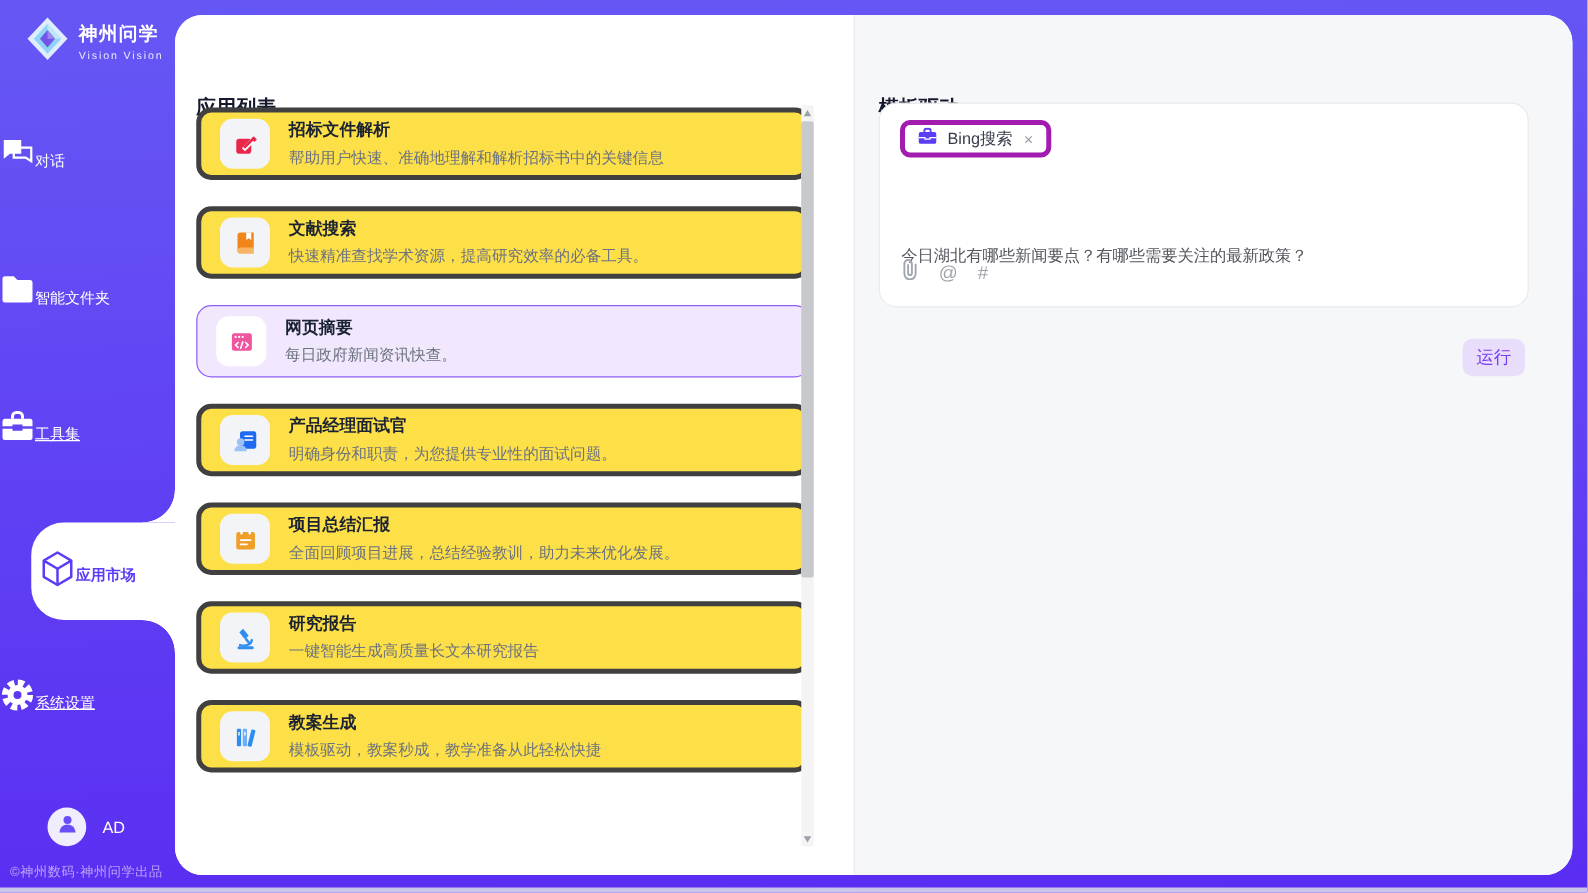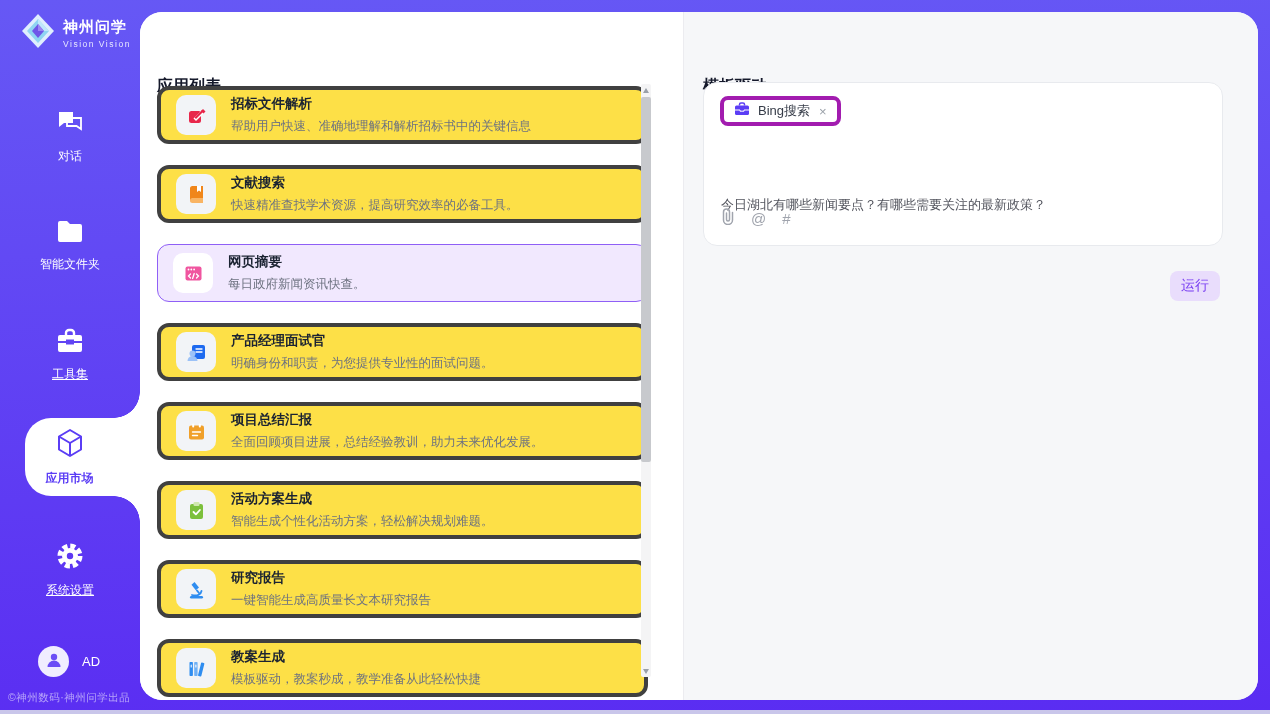--- a/index.html
+++ b/index.html
@@ -9,27 +9,27 @@
     background:linear-gradient(178deg,#6658f5 0%,#5a2cf2 100%);
     position:relative;
   }
   .bottom-strip { position:absolute; left:0; right:0; bottom:0; height:4px; background:#c9c6ea; }
 
   
   .sidebar { position:absolute; left:0; top:0; width:140px; height:714px; }
   .logo { position:absolute; left:20px; top:12px; display:flex; align-items:center; gap:7px; }
   .logo-text .cn { color:#fff; font-size:15px; font-weight:bold; letter-spacing:1px; }
   .logo-text .en { color:#e8e9ff; font-size:8.5px; letter-spacing:1.5px; margin-top:2px; }
-  .nav-item { position:absolute; left:0; width:140px; display:flex; flex-direction:column; align-items:center; cursor:pointer; }
+  .nav-item { position:absolute; left:0; width:140px; display:flex; flex-direction:row; align-items:center; cursor:pointer; }
   .nav-item .label { color:#fff; font-size:12px; margin-top:8px; }
   .nav-item .label.underlined { text-decoration:underline; }
   .nav-bubble {
     position:absolute; left:25px; top:418px; width:115px; height:78px;
     background:#fff; border-radius:26px 0 0 26px; cursor:pointer;
-    display:flex; flex-direction:column; align-items:center; justify-content:center; padding-right:26px;
+    display:flex; align-items:center; justify-content:center; padding-right:26px;
   }
   .nav-bubble::before {
     content:""; position:absolute; right:0; top:-26px; width:26px; height:26px;
     background:radial-gradient(circle at 0 0, rgba(0,0,0,0) 25.5px, #fff 26px);
   }
   .nav-bubble::after {
     content:""; position:absolute; right:0; bottom:-26px; width:26px; height:26px;
     background:radial-gradient(circle at 0 100%, rgba(0,0,0,0) 25.5px, #fff 26px);
   }
   .nav-bubble .label { color:#5b3df5; font-size:12px; margin-top:7px; font-weight:bold; }
@@ -247,33 +247,20 @@
             <rect x="12.8" y="2.5" width="2" height="4" rx="1" fill="#fff"></rect>
             <path d="M6.5 11h8M6.5 14.5h5" stroke="#fff" stroke-width="1.4" stroke-linecap="round"></path>
           </svg>
         </span>
         <span class="card-text">
           <span class="card-title">项目总结汇报</span>
           <span class="card-desc">全面回顾项目进展，总结经验教训，助力未来优化发展。</span>
         </span>
       </div>
 
-      <div class="app-card">
-        <span class="tile">
-          <svg width="21" height="21" viewBox="0 0 21 21">
-            <rect x="4" y="4" width="13" height="15" rx="2" fill="#7cc03c"></rect>
-            <rect x="7.5" y="2" width="6" height="4" rx="1.2" fill="#cfe8ae"></rect>
-            <path d="M7.5 12l2.4 2.4 4-4.4" fill="none" stroke="#fff" stroke-width="1.8" stroke-linecap="round" stroke-linejoin="round"></path>
-          </svg>
-        </span>
-        <span class="card-text">
-          <span class="card-title">活动方案生成</span>
-          <span class="card-desc">智能生成个性化活动方案，轻松解决规划难题。</span>
-        </span>
-      </div>
 
       <div class="app-card">
         <span class="tile">
           <svg width="21" height="21" viewBox="0 0 21 21">
             <path d="M8.5 3l4.5 5.5-3.2 2.8L5.5 5.8z" fill="#2f8df0"></path>
             <path d="M11 11.5l2 2.5" stroke="#2f8df0" stroke-width="2" stroke-linecap="round"></path>
             <path d="M6 16c5 1.5 9-.5 9.5-4" fill="none" stroke="#2f8df0" stroke-width="1.8" stroke-linecap="round"></path>
             <rect x="4" y="17" width="13" height="2.4" rx="1.2" fill="#2f8df0"></rect>
           </svg>
         </span>

